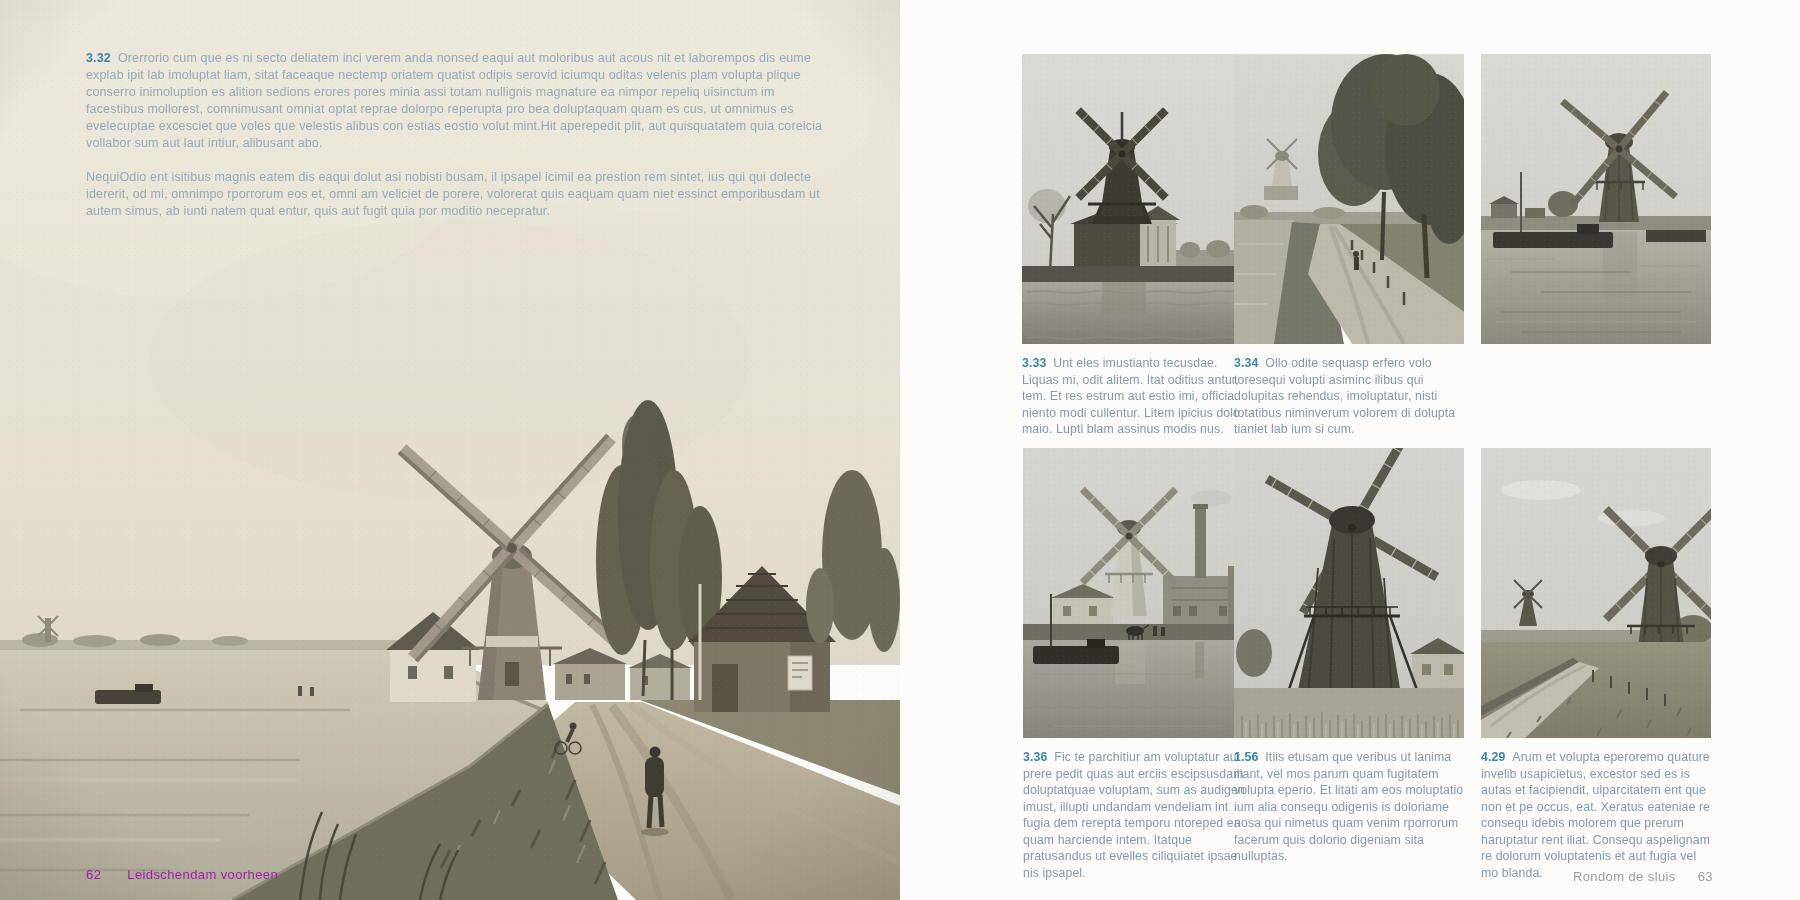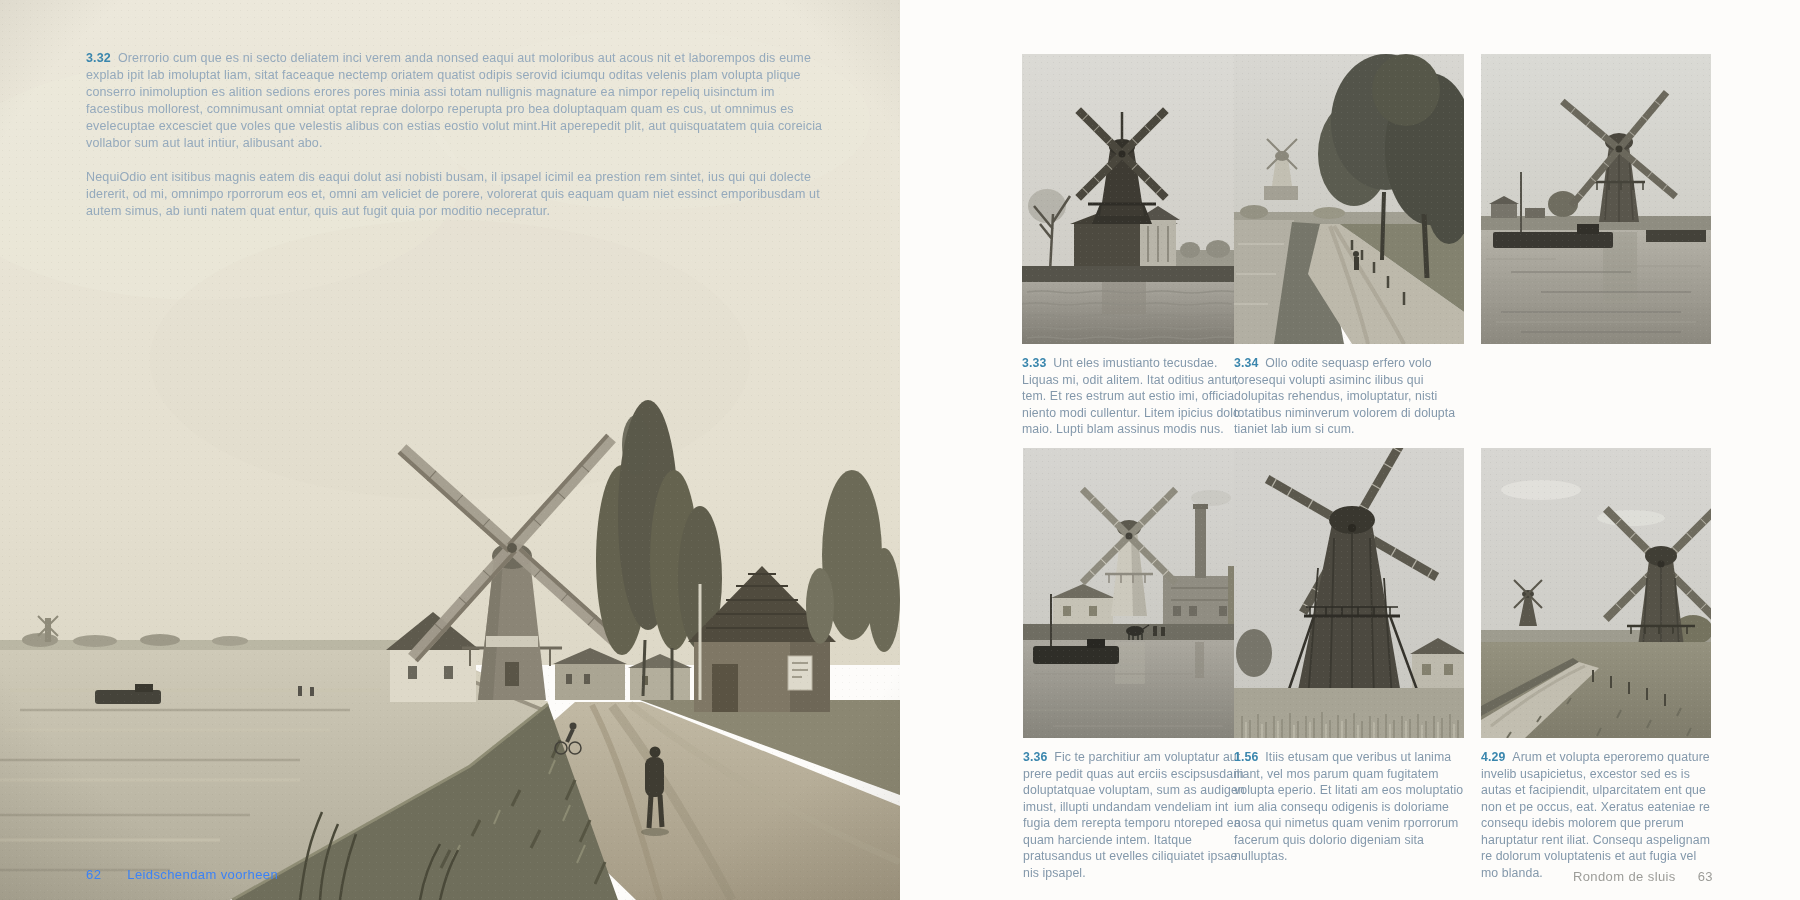--- a/index.html
+++ b/index.html
@@ -7,21 +7,21 @@
        font-family:"Liberation Sans",sans-serif;}
   .spread{position:relative;width:1800px;height:900px;}
 
   
   .page-left{position:absolute;left:0;top:0;width:1004px;height:900px;overflow:hidden;}
   .page-left svg.scene{position:absolute;left:0;top:0;width:900px;height:900px;display:block;}
   .left-text{position:absolute;left:86px;top:50px;width:748px;
              font-size:12.5px;line-height:17px;letter-spacing:.15px;color:#94a9bc;}
   .left-text p{margin:0 0 17px 0;}
   .fignum{font-weight:700;color:#3a86ad;margin-right:7px;}
-  .footer-left{position:absolute;left:86px;bottom:18px;font-size:13px;color:#3b82f6;
+  .footer-left{position:absolute;left:86px;bottom:18px;font-size:13px;color:#a21caf;
                letter-spacing:.4px;}
   .footer-left .pgnum{margin-right:26px;}
 
   
   .page-right{position:absolute;left:900px;top:0;width:900px;height:900px;background:#fdfcfa;}
   figure.fig{position:absolute;margin:0;width:230px;}
   figure.fig svg{display:block;width:230px;height:290px;}
   figure.fig figcaption{margin-top:11px;font-size:12.3px;line-height:16.5px;
                         letter-spacing:.1px;color:#8398ab;}
   .fig1{left:87px;top:54px;padding-left:35px;}  .fig2{left:334px;top:54px;}  .fig3{left:581px;top:54px;}

